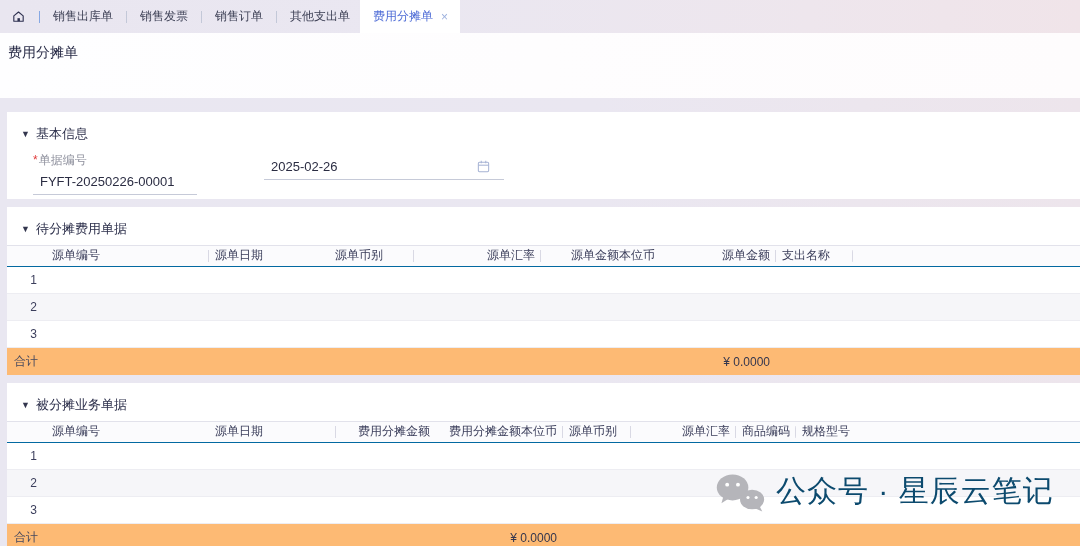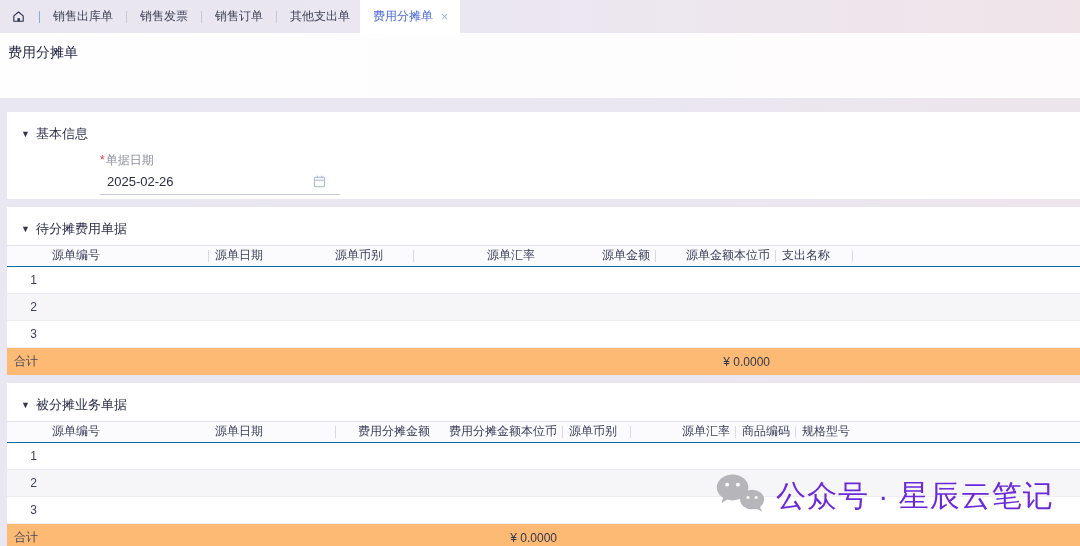--- a/index.html
+++ b/index.html
@@ -62,22 +62,22 @@
   .t-row { height:27px; border-bottom:1px solid #ededf2; position:relative; background:#fff; }
   .t-row.alt { background:#f6f6f9; }
   .t-num { position:absolute; left:0; top:0; width:38px; height:26px; line-height:26px;
     text-align:right; padding-right:8px; font-size:12px; color:#3b3e5c; }
   .t-total { height:27px; background:#fdba74; position:relative; display:flex; align-items:center; }
   .t-label { position:absolute; left:7px; font-size:12px; color:#45485e; }
   .t-amount { text-align:right; padding-right:5px; font-size:12px; color:#33364e; }
 
   
   .watermark {
-    position:absolute; left:714px; top:471px; display:flex; align-items:center;
-    z-index:5; color:#6d28d9; font-size:30px; letter-spacing:1px; white-space:nowrap;
+    position:absolute; left:714px; top:471px; display:flex; 
+    z-index:5; color:#0c4a6e; font-size:30px; letter-spacing:1px; white-space:nowrap;
   }
   .wm-icon { margin-right:10px; }
 </style>
 </head>
 <body>
 
 <div class="topbar">
   <div class="home-btn">
     <svg width="15" height="15" viewBox="0 0 16 16">
       <path d="M3 7.3 L8 3.2 L13 7.3 V13 H3 Z" fill="none" stroke="#2e3150" stroke-width="1.2" stroke-linejoin="round"></path>
@@ -105,22 +105,25 @@
 </div>
 
 <div class="main">
 
   <div class="card">
     <div class="section-head">
       <span class="sec-arrow">▼</span>
       <span class="sec-title">基本信息</span>
     </div>
     <div class="fields">
+      <div class="field">
+        <div class="f-label"><span class="req">*</span><span>单据编号</span></div>
+        <div class="f-value">FYFT-20250226-00001</div>
+      </div>
       <div class="field wide">
-        <div class="f-label"><span class="req">*</span><span>单据日期</span></div>
         <div class="f-value">
           <span>2025-02-26</span>
           <span class="cal-icon">
             <svg width="15" height="15" viewBox="0 0 16 16" fill="none" stroke="#a6b3d4" stroke-width="1.1">
               <rect x="2.5" y="3.5" width="11" height="10" rx="1.2"></rect>
               <line x1="2.5" y1="6.6" x2="13.5" y2="6.6"></line>
               <line x1="5.6" y1="1.9" x2="5.6" y2="4.4"></line>
               <line x1="10.4" y1="1.9" x2="10.4" y2="4.4"></line>
             </svg>
           </span>
@@ -134,22 +137,22 @@
       <span class="sec-arrow">▼</span>
       <span class="sec-title">待分摊费用单据</span>
     </div>
     <div id="table-pending">
         <div class="t-header">
           <div class="t-cell" style="width: 38px;"></div>
           <div class="t-cell" style="width: 163px;">源单编号</div>
           <div class="t-cell sep" style="width: 120px;">源单日期</div>
           <div class="t-cell" style="width: 85px;">源单币别</div>
           <div class="t-cell r sep" style="width: 127px;">源单汇率</div>
+          <div class="t-cell r sep" style="width: 120px;">源单金额本位币</div>
           <div class="t-cell r" style="width: 115px;">源单金额</div>
-          <div class="t-cell r sep" style="width: 120px;">源单金额本位币</div>
           <div class="t-cell sep" style="width: 77px;">支出名称</div>
           <div class="t-cell grow sep"></div>
         </div>
         <div class="t-row">
           <span class="t-num">1</span>
         </div>
         <div class="t-row alt">
           <span class="t-num">2</span>
         </div>
         <div class="t-row">

